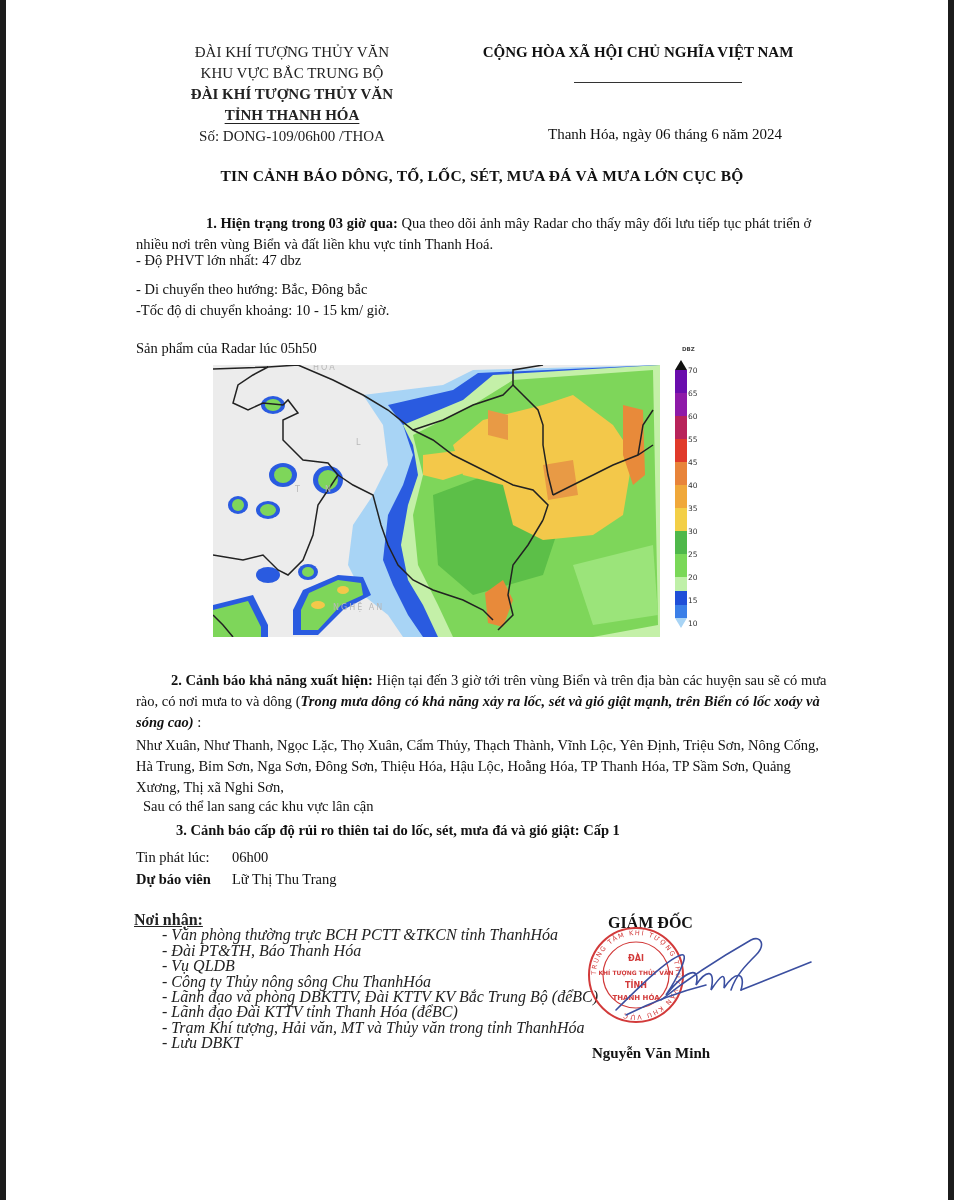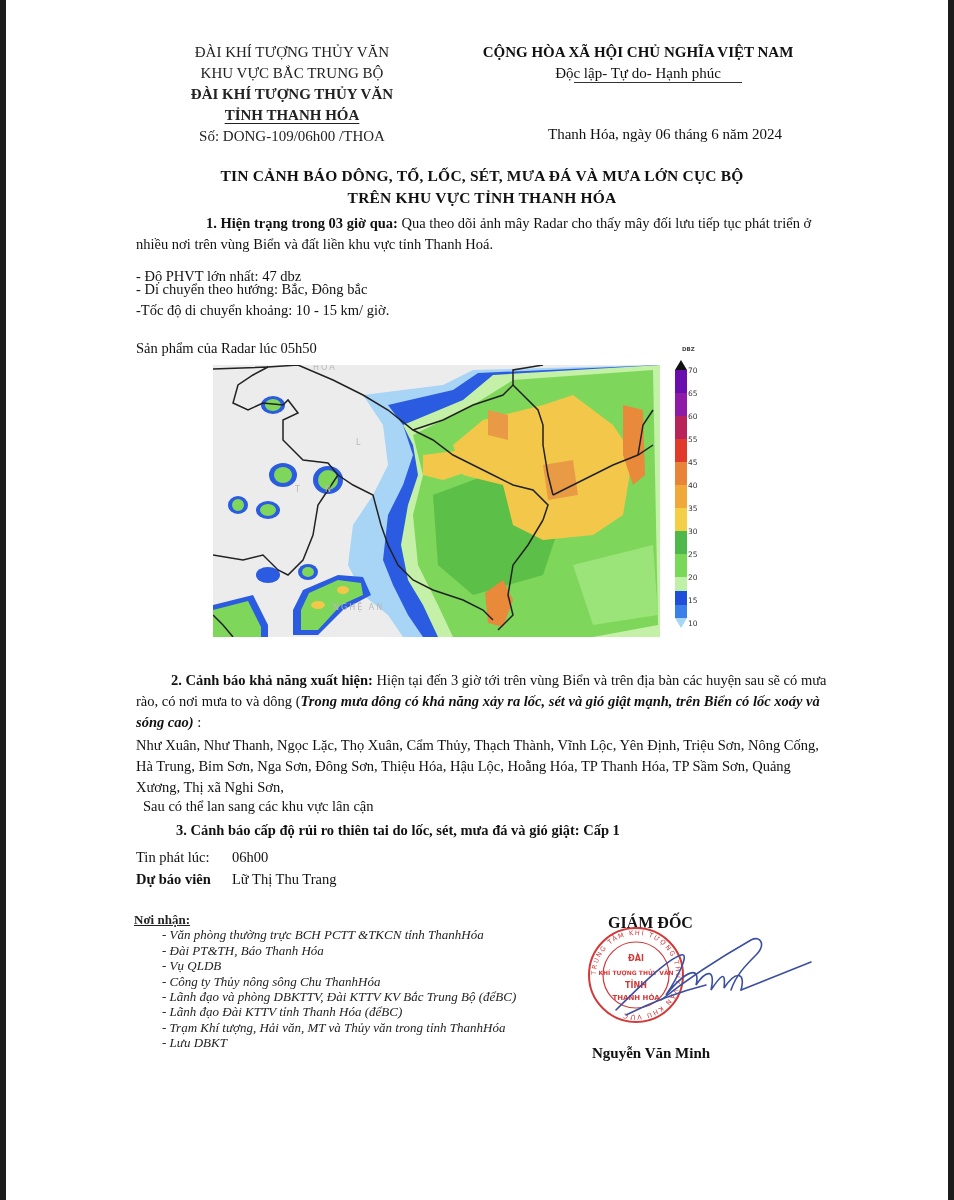--- a/index.html
+++ b/index.html
@@ -17,21 +17,21 @@
   .title{position:absolute;left:126px;top:165px;width:700px;text-align:center;font-size:15.5px;font-weight:bold;line-height:22px;letter-spacing:0.2px;}
   .para{position:absolute;left:130px;width:700px;font-size:14.5px;line-height:21px;}
   .indent{padding-left:35px;}
   .bullet{position:absolute;left:130px;font-size:14.5px;white-space:nowrap;}
   .cap{position:absolute;left:130px;width:700px;text-align:left;top:340px;font-size:14.5px;}
   .map{position:absolute;left:207px;top:365px;width:447px;height:272px;background:#ebebeb;overflow:hidden;}
   .map svg{display:block;}
   .cbar{position:absolute;left:669px;top:360px;width:12px;height:268px;}
   .cbar-lbl{position:absolute;left:682px;font-size:7.5px;font-family:"DejaVu Sans",sans-serif;color:#333;}
   .dbz{position:absolute;left:676px;top:346px;font-size:5.5px;font-weight:bold;font-family:"DejaVu Sans",sans-serif;color:#444;}
-  .recv{position:absolute;left:128px;top:912px;font-size:13px;line-height:15.4px;color:#222;}
+  .recv{position:absolute;left:128px;top:912px;font-size:16px;line-height:15.4px;color:#222;}
   .recv .hd{font-weight:bold;text-decoration:underline;}
   .recv .it{padding-left:28px;display:block;white-space:nowrap;font-style:italic;}
   .sig-role{position:absolute;left:602px;top:914px;font-size:16px;font-weight:bold;}
   .sig-name{position:absolute;left:586px;top:1045px;font-size:15px;font-weight:bold;}
   .stamp{position:absolute;left:580px;top:925px;width:100px;height:100px;}
 </style>
 </head>
 <body>
 
 <div class="page">
@@ -39,34 +39,32 @@
   <div class="hdr-left">
     <span class="line">ĐÀI KHÍ TƯỢNG THỦY VĂN</span>
     <span class="line">KHU VỰC BẮC TRUNG BỘ</span>
     <span class="line b">ĐÀI KHÍ TƯỢNG THỦY VĂN</span>
     <span class="line b"><span class="u">TỈNH THANH HÓA</span></span>
     <span class="line">Số: DONG-109/06h00 /THOA</span>
   </div>
 
   <div class="hdr-right">
     <span style="display:block" class="b">CỘNG HÒA XÃ HỘI CHỦ NGHĨA VIỆT NAM</span>
-    <span style="display:block">Độc lập- Tự do- Hạnh phúc</span>
   </div>
   <div class="motto-rule"></div>
   <div class="abs f15" style="left:542px;top:126px;">Thanh Hóa, ngày 06 tháng 6 năm 2024</div>
 
   <div class="title">
     <div>TIN CẢNH BÁO DÔNG, TỐ, LỐC, SÉT, MƯA ĐÁ VÀ MƯA LỚN CỤC BỘ</div>
-    <div>TRÊN KHU VỰC TỈNH THANH HÓA</div>
   </div>
 
   <div class="para" style="top:213px;">
     <span class="indent"></span><span style="padding-left:35px"></span><b>1. Hiện trạng trong 03 giờ qua:</b><span> Qua theo dõi ảnh mây Radar cho thấy mây đối lưu tiếp tục phát triển ở nhiều nơi trên vùng Biển và đất liền khu vực tỉnh Thanh Hoá.</span>
   </div>
-  <div class="bullet" style="top:268px;">- Độ PHVT lớn nhất: 47 dbz</div>
+  <div class="bullet" style="top:252px;">- Độ PHVT lớn nhất: 47 dbz</div>
   <div class="bullet" style="top:281px;">- Di chuyển theo hướng: Bắc, Đông bắc</div>
   <div class="bullet" style="top:302px;">-Tốc độ di chuyển khoảng: 10 - 15 km/ giờ.</div>
 
   <div class="cap">Sản phẩm của Radar lúc 05h50</div>
   <div class="dbz">DBZ</div>
 
   <div class="map">
     <svg width="447" height="272" viewBox="0 0 447 272">
       <rect width="447" height="272" fill="#ececec"></rect>
 

